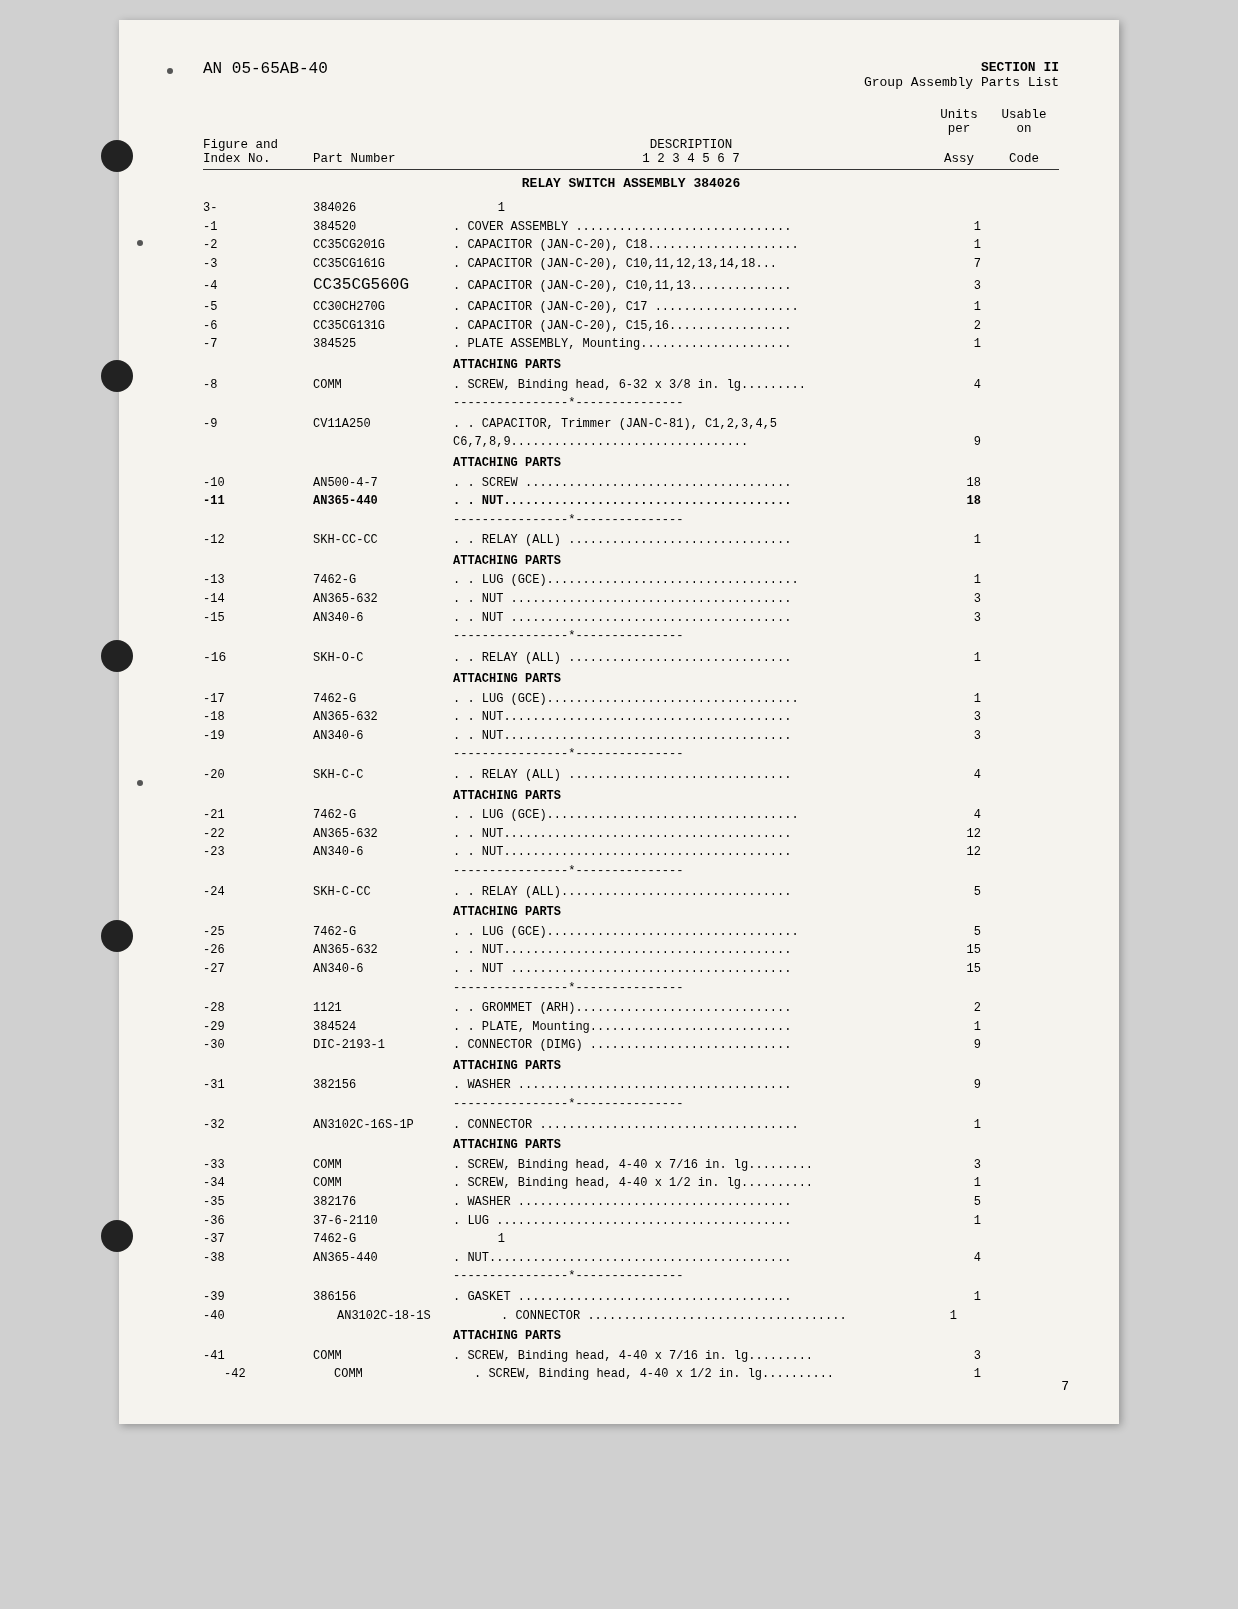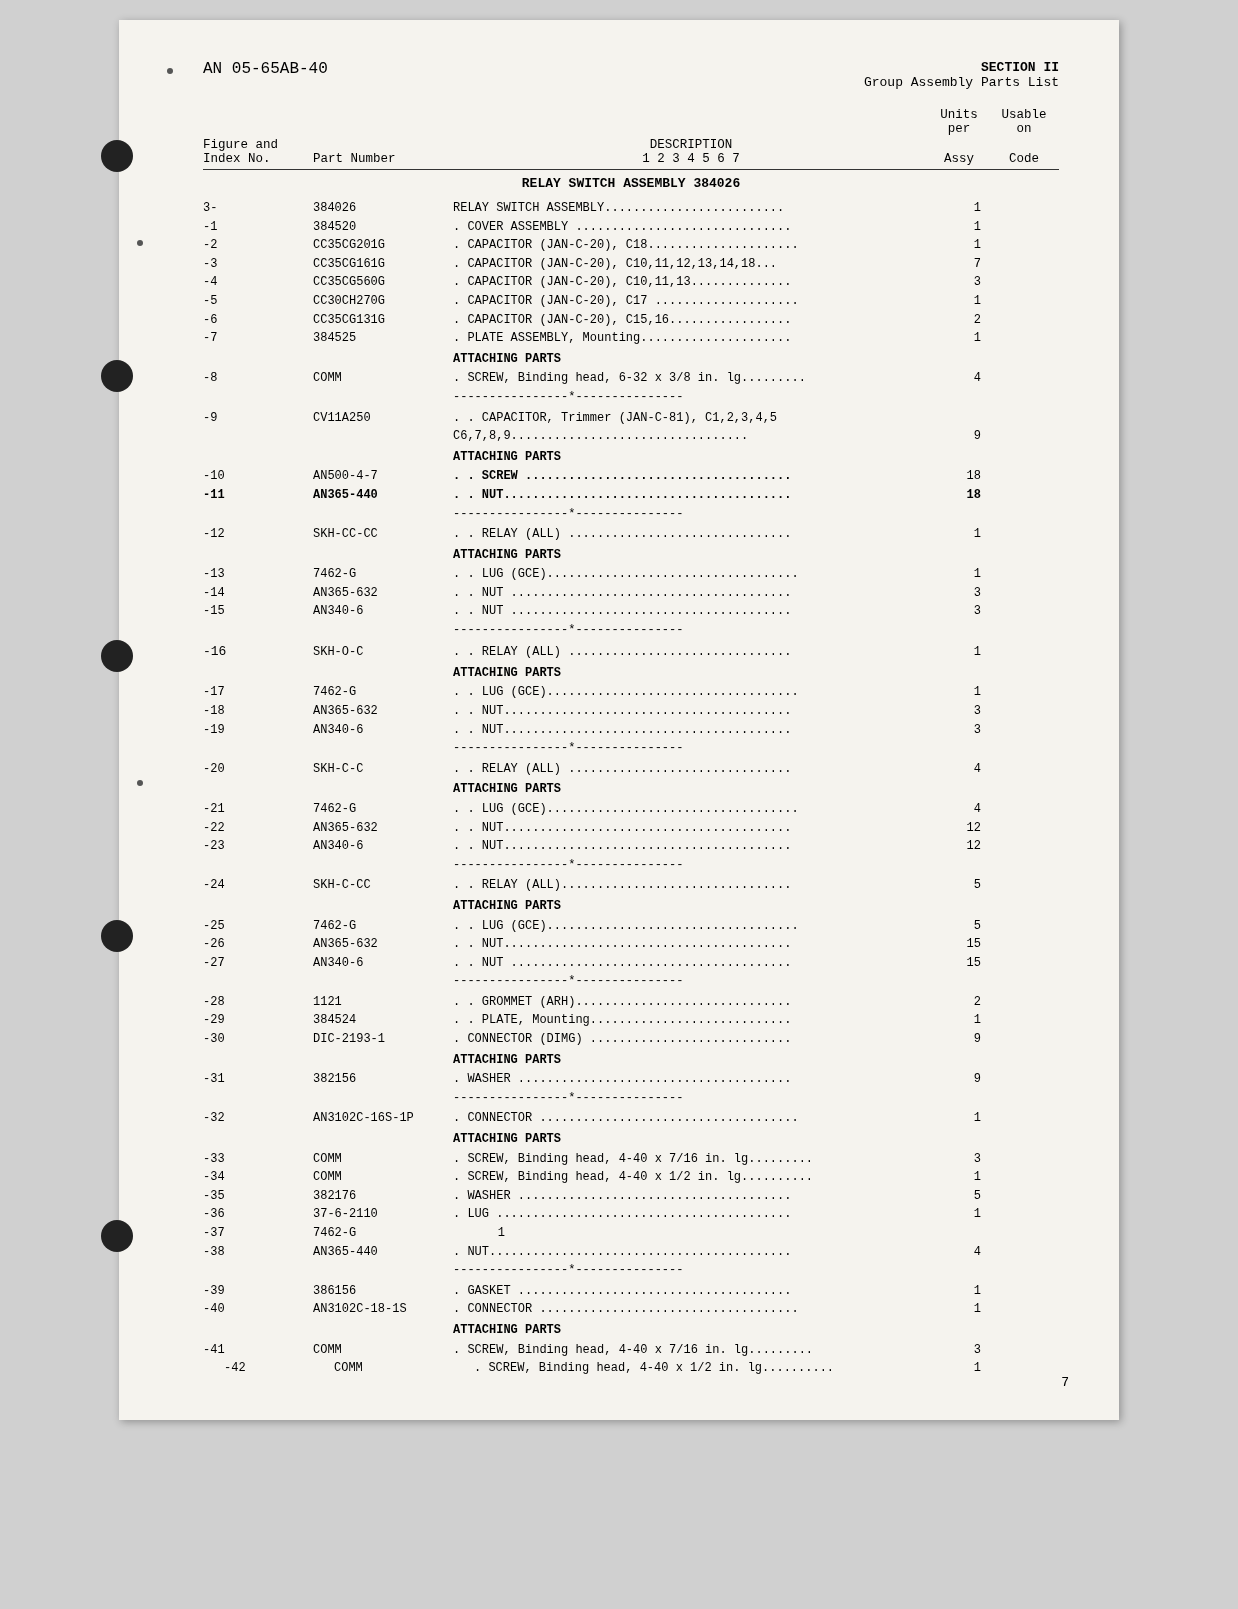--- a/index.html
+++ b/index.html
@@ -123,21 +123,20 @@
   </div>
 
   <div style="border-bottom: 1.5px solid #333; margin-top:3px; margin-bottom:6px;"></div>
 
   <div style="text-align:center; font-size:13px; font-weight:bold; margin-bottom:8px;">RELAY SWITCH ASSEMBLY 384026</div>
 
   <div class="parts-table" id="parts-table">
       <div style="display: flex; font-size: 12px; line-height: 1.55; align-items: baseline;">
         <div style="width: 110px; min-width: 110px; font-size: 12px;">3-</div>
         <div style="width: 140px; min-width: 140px; font-size: 12px;">384026</div>
-        <div style="flex: 1 1 0%; font-size: 12px;">RELAY SWITCH ASSEMBLY.........................</div>
         <div style="width: 60px; text-align: right; padding-right: 8px; font-size: 12px;">1</div>
         <div style="width: 70px; text-align: center; font-size: 12px;"></div>
       </div>
       <div style="display: flex; font-size: 12px; line-height: 1.55; align-items: baseline;">
         <div style="width: 110px; min-width: 110px; font-size: 12px;">-1</div>
         <div style="width: 140px; min-width: 140px; font-size: 12px;">384520</div>
         <div style="flex: 1 1 0%; font-size: 12px;">. COVER ASSEMBLY ..............................</div>
         <div style="width: 60px; text-align: right; padding-right: 8px; font-size: 12px;">1</div>
         <div style="width: 70px; text-align: center; font-size: 12px;"></div>
       </div>
@@ -150,21 +149,21 @@
       </div>
       <div style="display: flex; font-size: 12px; line-height: 1.55; align-items: baseline;">
         <div style="width: 110px; min-width: 110px; font-size: 12px;">-3</div>
         <div style="width: 140px; min-width: 140px; font-size: 12px;">CC35CG161G</div>
         <div style="flex: 1 1 0%; font-size: 12px;">. CAPACITOR (JAN-C-20), C10,11,12,13,14,18...</div>
         <div style="width: 60px; text-align: right; padding-right: 8px; font-size: 12px;">7</div>
         <div style="width: 70px; text-align: center; font-size: 12px;"></div>
       </div>
       <div style="display: flex; font-size: 12px; line-height: 1.55; align-items: baseline;">
         <div style="width: 110px; min-width: 110px; font-size: 12px;">-4</div>
-        <div style="width: 140px; min-width: 140px; font-size: 12px;">CC35CG560G</div>
+        <div style="width: 140px; min-width: 140px; font-size: 16px;">CC35CG560G</div>
         <div style="flex: 1 1 0%; font-size: 12px;">. CAPACITOR (JAN-C-20), C10,11,13..............</div>
         <div style="width: 60px; text-align: right; padding-right: 8px; font-size: 12px;">3</div>
         <div style="width: 70px; text-align: center; font-size: 12px;"></div>
       </div>
       <div style="display: flex; font-size: 12px; line-height: 1.55; align-items: baseline;">
         <div style="width: 110px; min-width: 110px; font-size: 12px;">-5</div>
         <div style="width: 140px; min-width: 140px; font-size: 12px;">CC30CH270G</div>
         <div style="flex: 1 1 0%; font-size: 12px;">. CAPACITOR (JAN-C-20), C17 ....................</div>
         <div style="width: 60px; text-align: right; padding-right: 8px; font-size: 12px;">1</div>
         <div style="width: 70px; text-align: center; font-size: 12px;"></div>
@@ -203,21 +202,21 @@
         <div style="width: 110px; min-width: 110px;"></div>
         <div style="width: 140px; min-width: 140px;"></div>
         <div style="flex: 1 1 0%; font-size: 12px;">  C6,7,8,9.................................</div>
         <div style="width: 60px; text-align: right; padding-right: 8px; font-size: 12px;">9</div>
         <div style="width: 70px; text-align: center; font-size: 12px;"></div>
       </div>
       <div style="margin-left: 250px; font-weight: bold; font-size: 12px; margin-top: 2px; margin-bottom: 1px;">ATTACHING PARTS</div>
       <div style="display: flex; font-size: 12px; line-height: 1.55; align-items: baseline;">
         <div style="width: 110px; min-width: 110px; font-size: 12px;">-10</div>
         <div style="width: 140px; min-width: 140px; font-size: 12px;">AN500-4-7</div>
-        <div style="flex: 1 1 0%; font-size: 12px; font-weight: bold;">. . SCREW .....................................</div>
+        <div style="flex: 1 1 0%; font-size: 12px;">. . SCREW .....................................</div>
         <div style="width: 60px; text-align: right; padding-right: 8px; font-size: 12px;">18</div>
         <div style="width: 70px; text-align: center; font-size: 12px;"></div>
       </div>
       <div style="display: flex; font-size: 12px; line-height: 1.55; align-items: baseline; font-weight: bold;">
         <div style="width: 110px; min-width: 110px; font-size: 12px;">-11</div>
         <div style="width: 140px; min-width: 140px; font-size: 12px;">AN365-440</div>
         <div style="flex: 1 1 0%; font-size: 12px;">. . NUT........................................</div>
         <div style="width: 60px; text-align: right; padding-right: 8px; font-size: 12px;">18</div>
         <div style="width: 70px; text-align: center; font-size: 12px;"></div>
       </div>
@@ -422,21 +421,21 @@
         <div style="width: 70px; text-align: center; font-size: 12px;"></div>
       </div>
       <div style="margin-left: 250px; font-size: 12px; margin-bottom: 2px; letter-spacing: 0px;">----------------*---------------</div>
       <div style="display: flex; font-size: 12px; line-height: 1.55; align-items: baseline;">
         <div style="width: 110px; min-width: 110px; font-size: 12px;">-39</div>
         <div style="width: 140px; min-width: 140px; font-size: 12px;">386156</div>
         <div style="flex: 1 1 0%; font-size: 12px;">. GASKET ......................................</div>
         <div style="width: 60px; text-align: right; padding-right: 8px; font-size: 12px;">1</div>
         <div style="width: 70px; text-align: center; font-size: 12px;"></div>
       </div>
-      <div style="display: flex; font-size: 12px; line-height: 1.55; align-items: baseline;">
+      <div style="display: flex; font-size: 12px; line-height: 1.55; align-items: baseline; gap: 24px;">
         <div style="width: 110px; min-width: 110px; font-size: 12px;">-40</div>
         <div style="width: 140px; min-width: 140px; font-size: 12px;">AN3102C-18-1S</div>
         <div style="flex: 1 1 0%; font-size: 12px;">. CONNECTOR ....................................</div>
         <div style="width: 60px; text-align: right; padding-right: 8px; font-size: 12px;">1</div>
         <div style="width: 70px; text-align: center; font-size: 12px;"></div>
       </div>
       <div style="margin-left: 250px; font-weight: bold; font-size: 12px; margin-top: 2px; margin-bottom: 1px;">ATTACHING PARTS</div>
       <div style="display: flex; font-size: 12px; line-height: 1.55; align-items: baseline;">
         <div style="width: 110px; min-width: 110px; font-size: 12px;">-41</div>
         <div style="width: 140px; min-width: 140px; font-size: 12px;">COMM</div>

